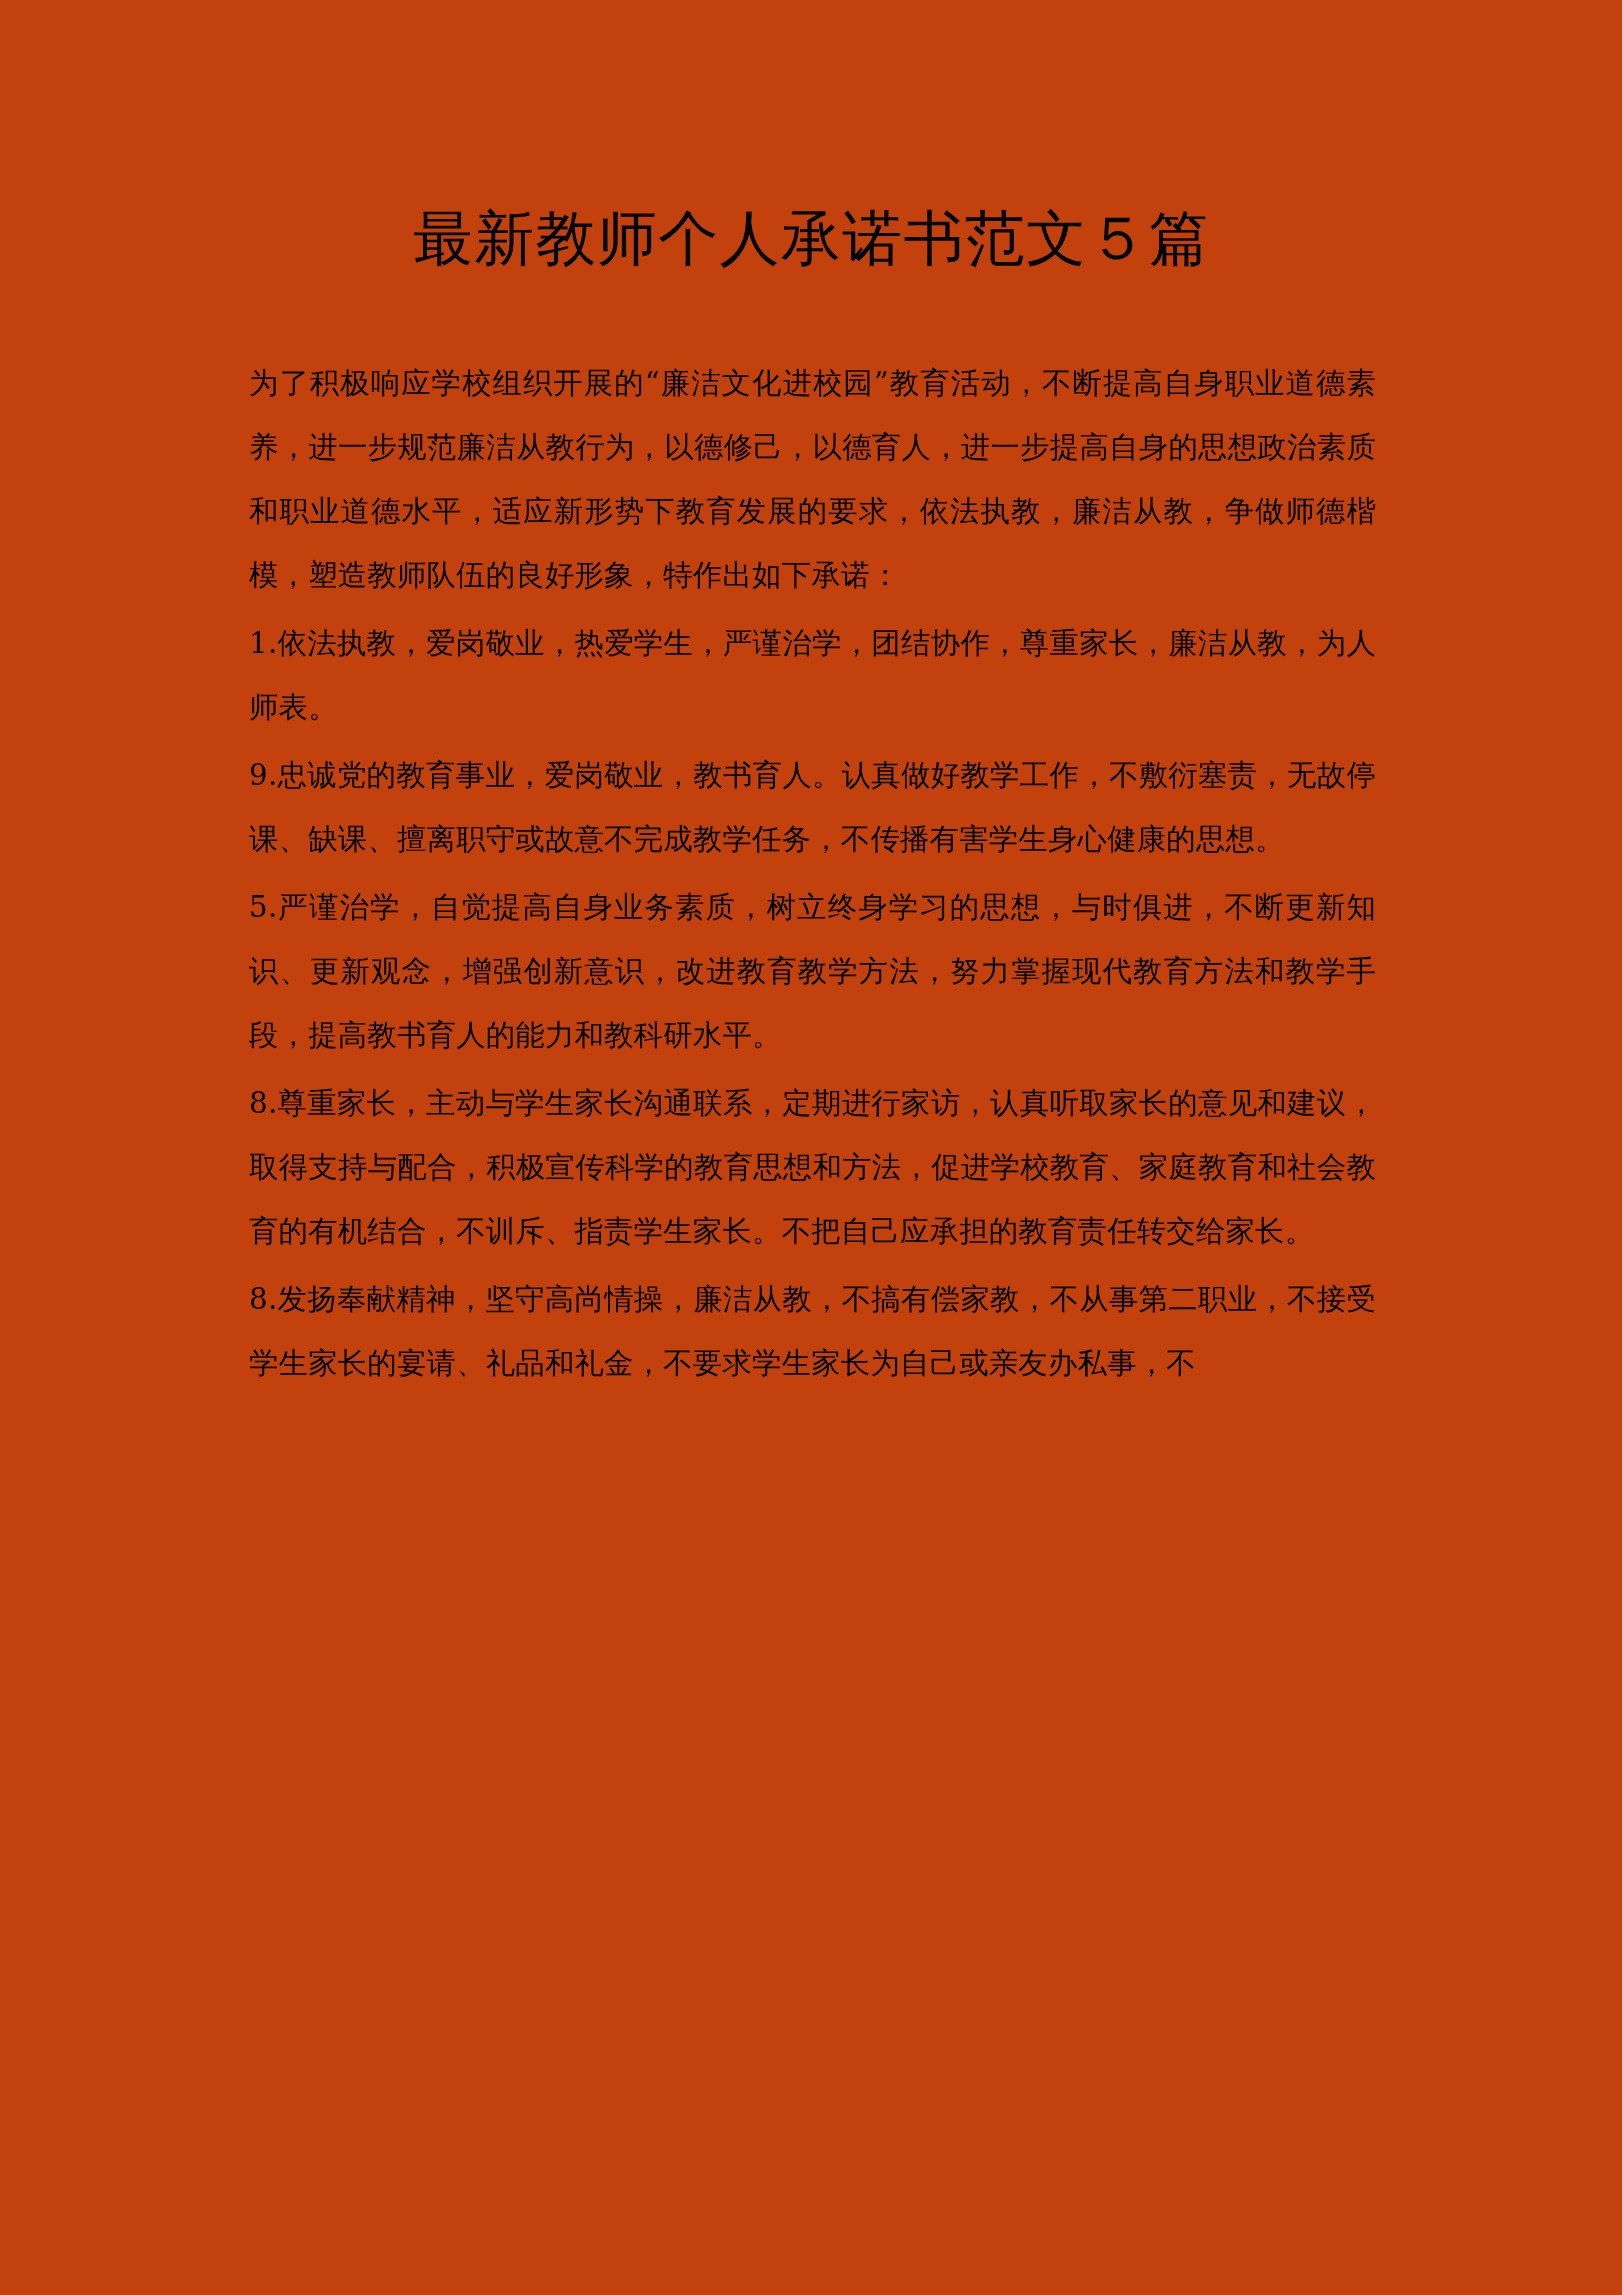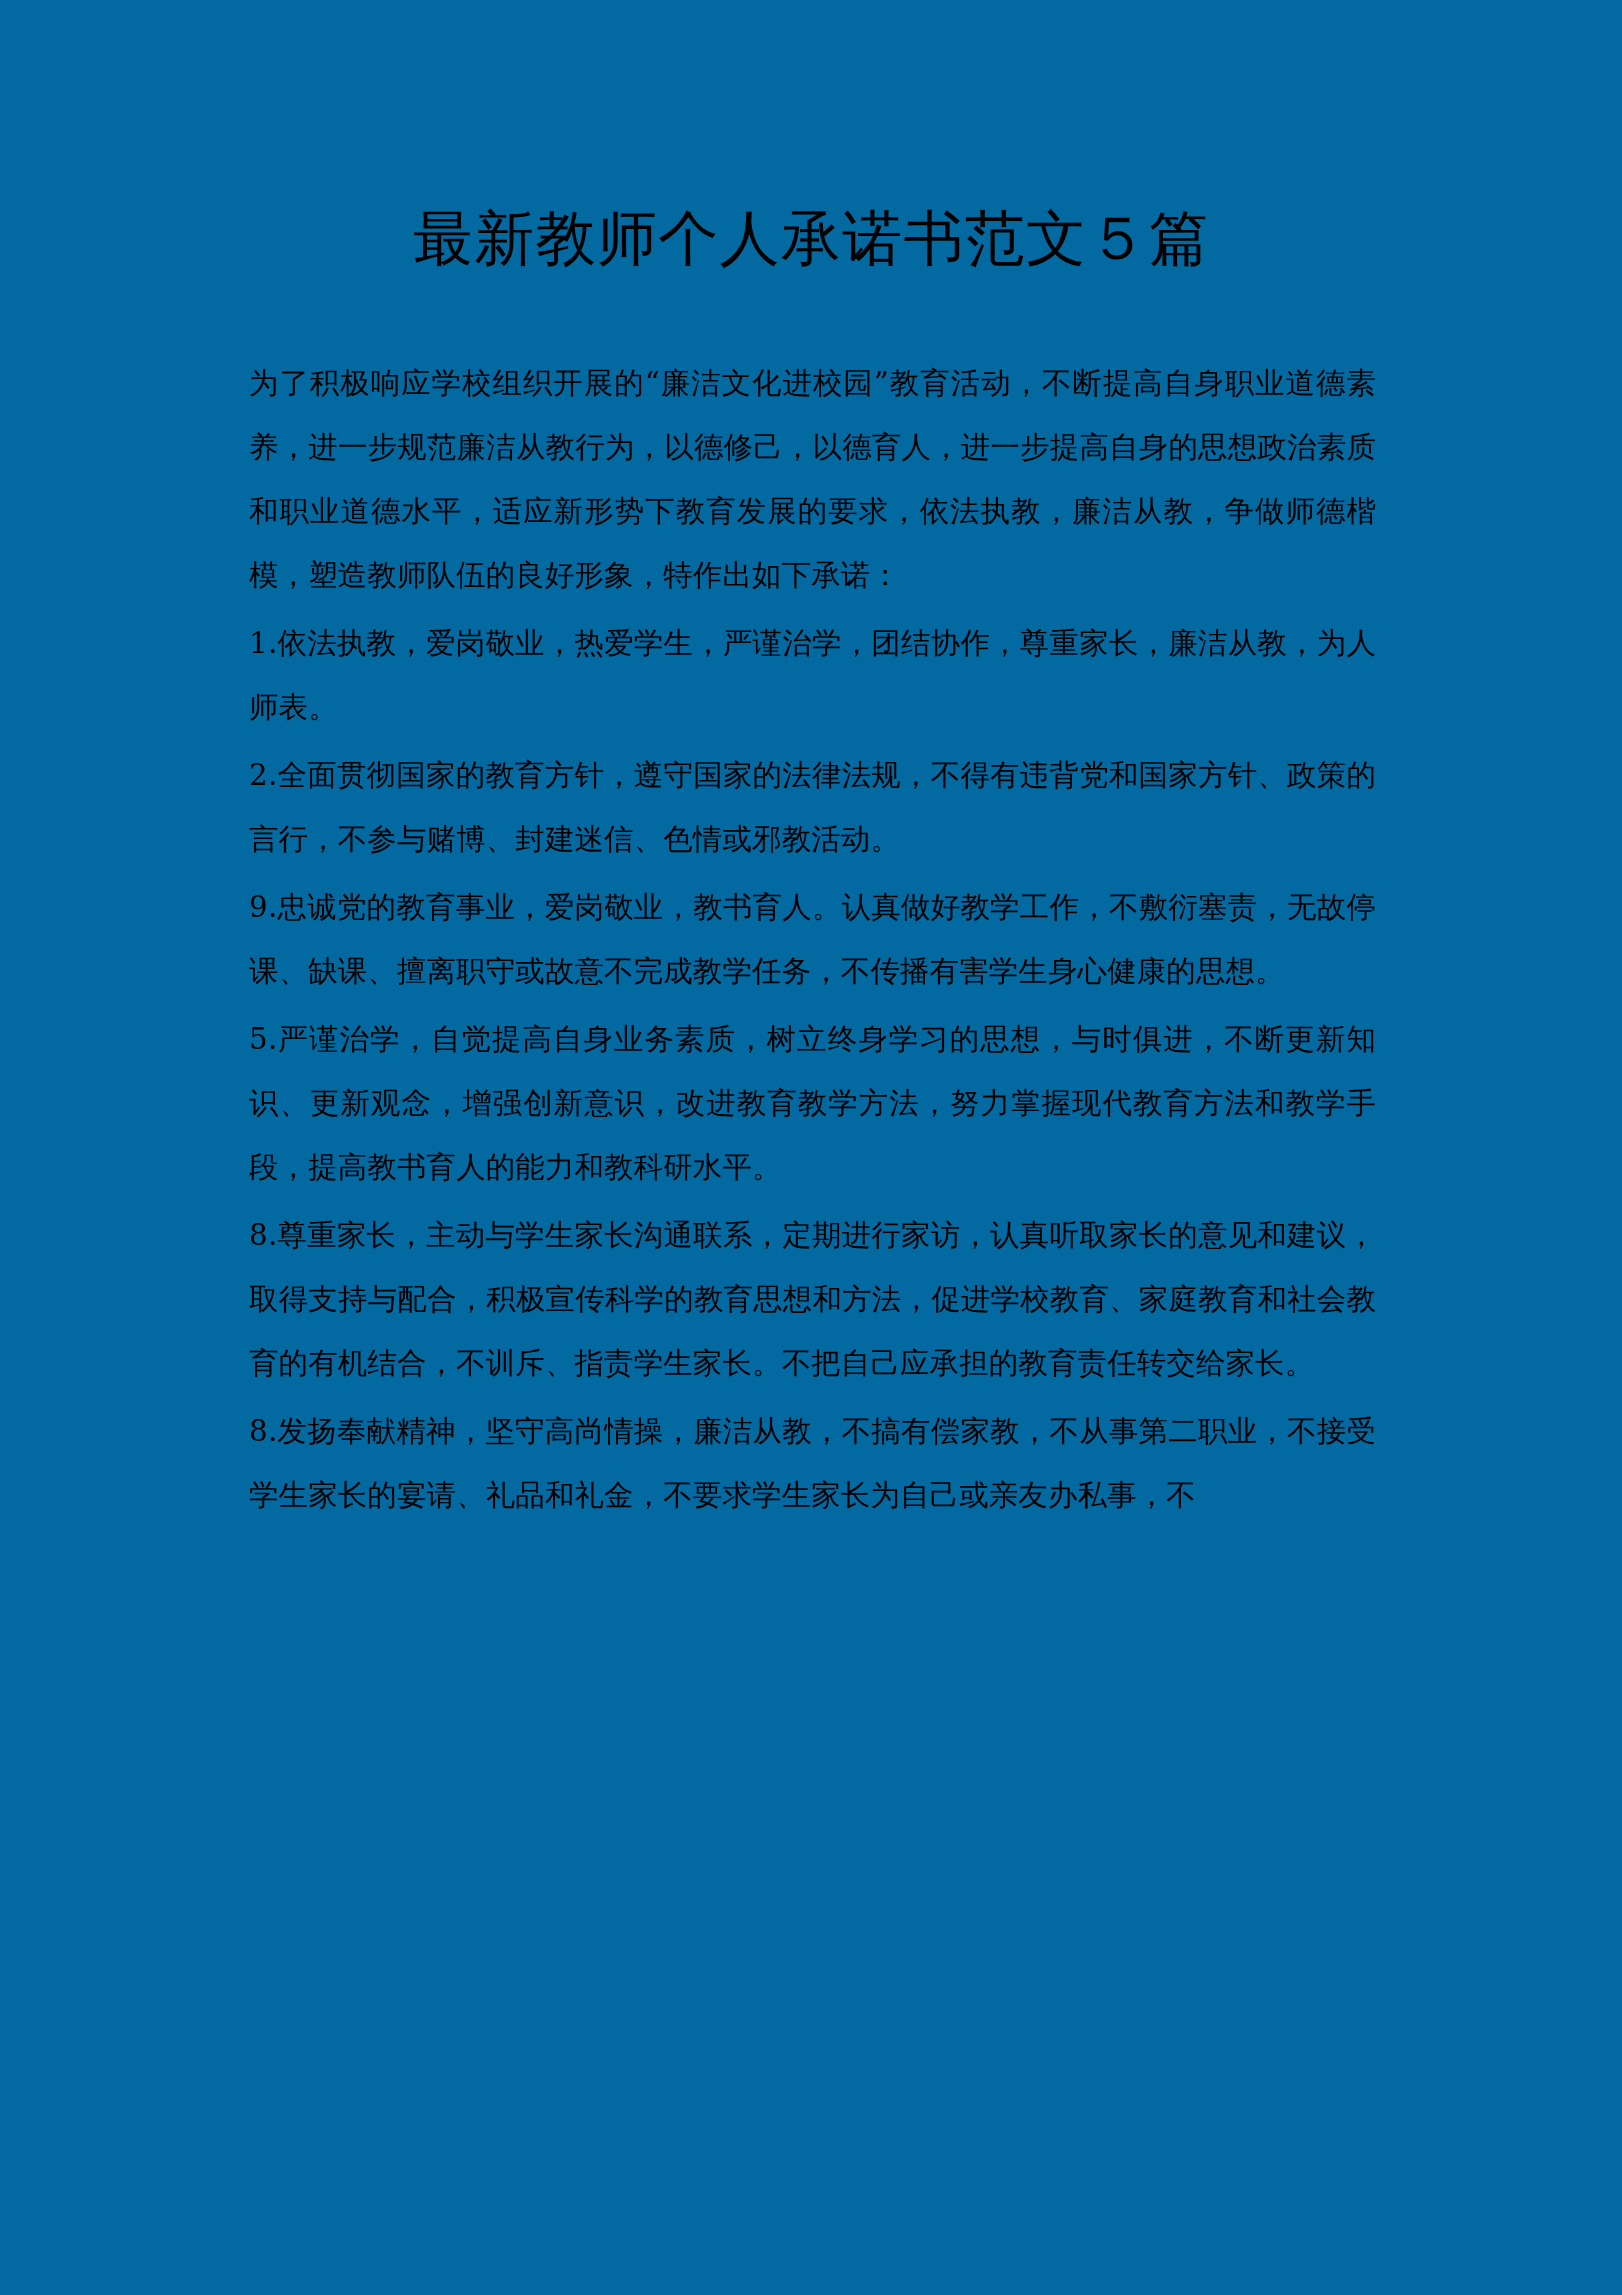--- a/index.html
+++ b/index.html
@@ -14,21 +14,21 @@
       overflow: hidden;
       font-family: "DejaVu Serif", "Liberation Serif", serif;
       color: #000000;
     }
     .page {
       position: absolute;
       left: 0;
       top: 0;
       width: 1623px;
       height: 2295px;
-      background: #0369a1;
+      background: #c2410c;
     }
     .title {
       position: absolute;
       left: 0;
       top: 196px;
       width: 1623px;
       text-align: center;
       font-size: 60px;
       line-height: 85px;
       letter-spacing: 1.3px;
@@ -53,20 +53,19 @@
   </style>
 </head>
 <body>
 
 <div class="page">
   <h1 class="title">最新教师个人承诺书范文５篇</h1>
 
   <div class="body">
     <p class="para">为了积极响应学校组织开展的“廉洁文化进校园”教育活动，不断提高自身职业道德素养，进一步规范廉洁从教行为，以德修己，以德育人，进一步提高自身的思想政治素质和职业道德水平，适应新形势下教育发展的要求，依法执教，廉洁从教，争做师德楷模，塑造教师队伍的良好形象，特作出如下承诺：</p>
     <p class="para">1.依法执教，爱岗敬业，热爱学生，严谨治学，团结协作，尊重家长，廉洁从教，为人师表。</p>
-    <p class="para">2.全面贯彻国家的教育方针，遵守国家的法律法规，不得有违背党和国家方针、政策的言行，不参与赌博、封建迷信、色情或邪教活动。</p>
     <p class="para">9.忠诚党的教育事业，爱岗敬业，教书育人。认真做好教学工作，不敷衍塞责，无故停课、缺课、擅离职守或故意不完成教学任务，不传播有害学生身心健康的思想。</p>
     <p class="para">5.严谨治学，自觉提高自身业务素质，树立终身学习的思想，与时俱进，不断更新知识、更新观念，增强创新意识，改进教育教学方法，努力掌握现代教育方法和教学手段，提高教书育人的能力和教科研水平。</p>
     <p class="para">8.尊重家长，主动与学生家长沟通联系，定期进行家访，认真听取家长的意见和建议，取得支持与配合，积极宣传科学的教育思想和方法，促进学校教育、家庭教育和社会教育的有机结合，不训斥、指责学生家长。不把自己应承担的教育责任转交给家长。</p>
     <p class="para">8.发扬奉献精神，坚守高尚情操，廉洁从教，不搞有偿家教，不从事第二职业，不接受学生家长的宴请、礼品和礼金，不要求学生家长为自己或亲友办私事，不</p>
   </div>
 </div>
 
 
 </body></html>

